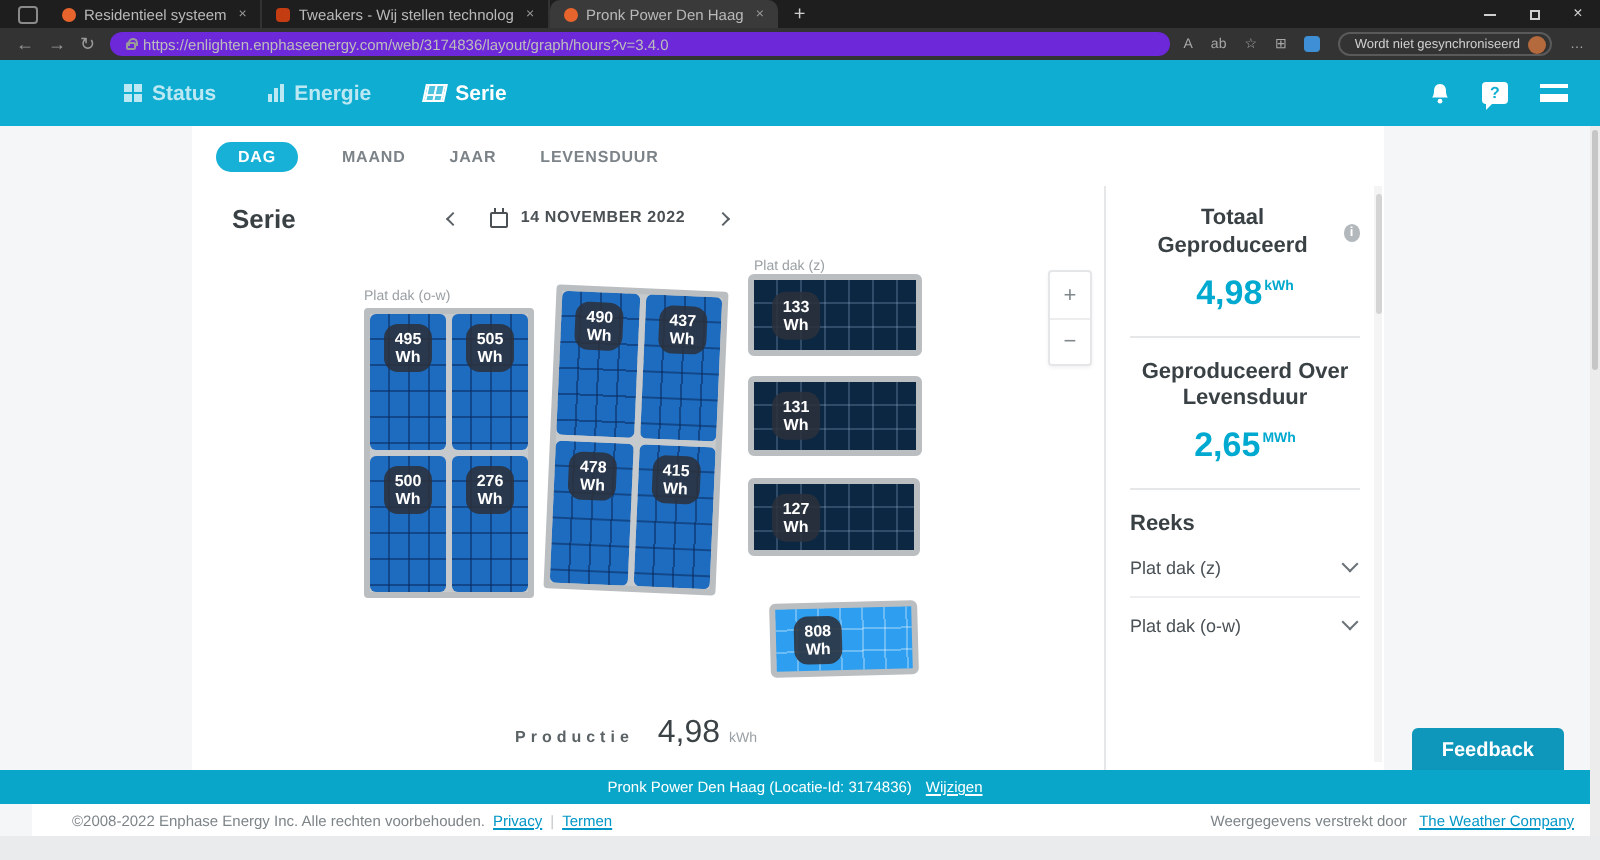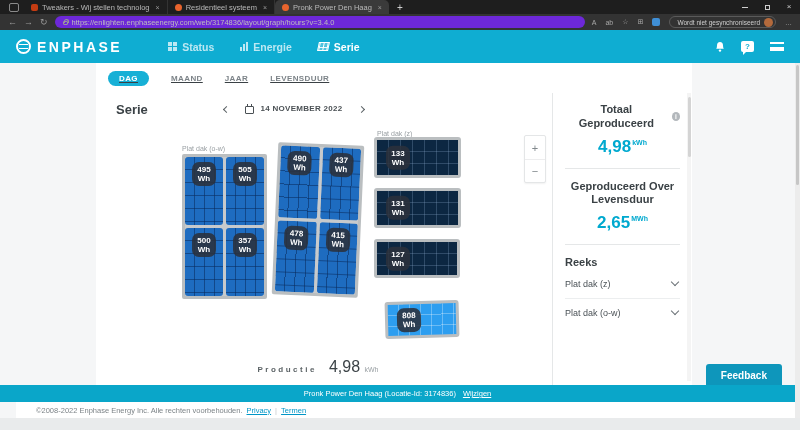--- a/index.html
+++ b/index.html
@@ -54,21 +54,21 @@
   .header-right { margin-left:auto; display:flex; align-items:center; gap:16px; }
   .ic-bell { width:10px; height:10px; }
   .helpbox { width:13px; height:11px; background:#fff; color:#0fadd2; border-radius:2px; font-size:8px; font-weight:bold; display:flex; align-items:center; justify-content:center; position:relative; }
   .helpbox:after { content:""; position:absolute; bottom:-3px; left:2px; border:2px solid transparent; border-top-color:#fff; border-left-color:#fff; }
   .ic-burger { width:14px; height:9px; border-top:2px solid #fff; border-bottom:2px solid #fff; position:relative; }
   .ic-burger:before { content:""; position:absolute; top:2.5px; left:0; right:0; border-top:2px solid #fff; }
 
   
   .page { position:absolute; left:0; top:63px; width:795px; height:355px; background:#f5f6f7; }
   .card { position:absolute; left:96px; top:0; width:596px; height:322px; background:#fff; }
-  .period-row { height:30px; display:flex; align-items:center; gap:22px; padding-left:12px; background:#fff;text-decoration:underline; }
+  .period-row { height:30px; display:flex; align-items:center; gap:22px; padding-left:12px; background:#fff; }
   .pill { background:#17b0d6; color:#fff; border-radius:9px; padding:3px 11px; font-size:8px; font-weight:bold; letter-spacing:0.4px; }
   .period { font-size:8px; font-weight:bold; color:#7c8388; letter-spacing:0.4px; }
   .card-body { display:flex; height:292px; }
   .main-col { position:relative; width:456px; }
   .side-col { width:140px; border-left:1px solid #e5e7e8; padding:10px 12px 0 12px;text-align:center; }
 
   .serie-title { position:absolute; left:20px; top:9px; font-size:13px; font-weight:bold; color:#3a4145; }
   .date-nav { position:absolute; left:0; right:60px; top:11px; display:flex; justify-content:center; align-items:center; gap:16px; }
   .chev { width:5px; height:5px; border-left:1.5px solid #5b6165; border-bottom:1.5px solid #5b6165; }
   .chev.left { transform:rotate(45deg); }
@@ -126,27 +126,27 @@
   
   .vscroll { position:absolute; right:0; top:63px; width:5px; height:355px; background:#ececec; }
   .vthumb { position:absolute; top:2px; left:1px; width:3px; height:120px; background:#c6c6c6; border-radius:2px; }
 </style>
 </head>
 <body>
 
 <div class="tabstrip">
   <span class="tabactions"></span>
   <div class="btab">
+    <span class="favicon"></span>
+    <span class="tabtitle">Residentieel systeem</span>
+    <span class="tabclose">×</span>
+  </div>
+  <div class="btab">
     <span class="favicon tweakers"></span>
     <span class="tabtitle">Tweakers - Wij stellen technolog</span>
-    <span class="tabclose">×</span>
-  </div>
-  <div class="btab">
-    <span class="favicon"></span>
-    <span class="tabtitle">Residentieel systeem</span>
     <span class="tabclose">×</span>
   </div>
   <div class="btab active">
     <span class="favicon"></span>
     <span class="tabtitle">Pronk Power Den Haag</span>
     <span class="tabclose">×</span>
   </div>
   <span class="newtab">+</span>
   <div class="winctls">
     <span class="winbtn">
@@ -177,24 +177,20 @@
     <span class="ext-blue"></span>
     <span class="syncpill">
       <span>Wordt niet gesynchroniseerd</span>
       <span class="avatar"></span>
     </span>
     <span>…</span>
   </div>
 </div>
 
 <div class="appheader">
-  <div class="logo">
-    <span class="logomark"></span>
-    <span class="brand">ENPHASE</span>
-  </div>
   <div class="appnav">
     <span class="navitem">
       <span class="ic-grid">
           <i></i>
           <i></i>
           <i></i>
           <i></i>
         </span>
       <span>Status</span>
     </span>
@@ -252,21 +248,21 @@
           <div class="vpanel">
               <span class="ptag"><span>495</span><br><span>Wh</span></span>
             </div>
           <div class="vpanel">
               <span class="ptag"><span>505</span><br><span>Wh</span></span>
             </div>
           <div class="vpanel">
               <span class="ptag"><span>500</span><br><span>Wh</span></span>
             </div>
           <div class="vpanel">
-              <span class="ptag"><span>357</span><br><span>Wh</span></span>
+              <span class="ptag"><span>276</span><br><span>Wh</span></span>
             </div>
         </div>
 
         <div class="parray" style="left:179px; top:51px; width:86px; height:152px; transform:rotate(2.5deg);">
           <div class="vpanel">
               <span class="ptag"><span>490</span><br><span>Wh</span></span>
             </div>
           <div class="vpanel">
               <span class="ptag"><span>437</span><br><span>Wh</span></span>
             </div>
@@ -346,17 +342,21 @@
 <div class="sitebar">
   <span>Pronk Power Den Haag (Locatie-Id: 3174836)</span>
   <a>Wijzigen</a>
 </div>
 
 <div class="footer">
   <span>©2008-2022 Enphase Energy Inc. Alle rechten voorbehouden.</span>
   <a class="flink">Privacy</a>
   <span class="fsep">|</span>
   <a class="flink">Termen</a>
+  <span class="footer-right">
+    <span>Weergegevens verstrekt door </span>&nbsp;
+    <a class="flink">The Weather Company</a>
+  </span>
 </div>
 
 <div class="vscroll">
     <span class="vthumb"></span>
   </div>
 
 </body></html>

